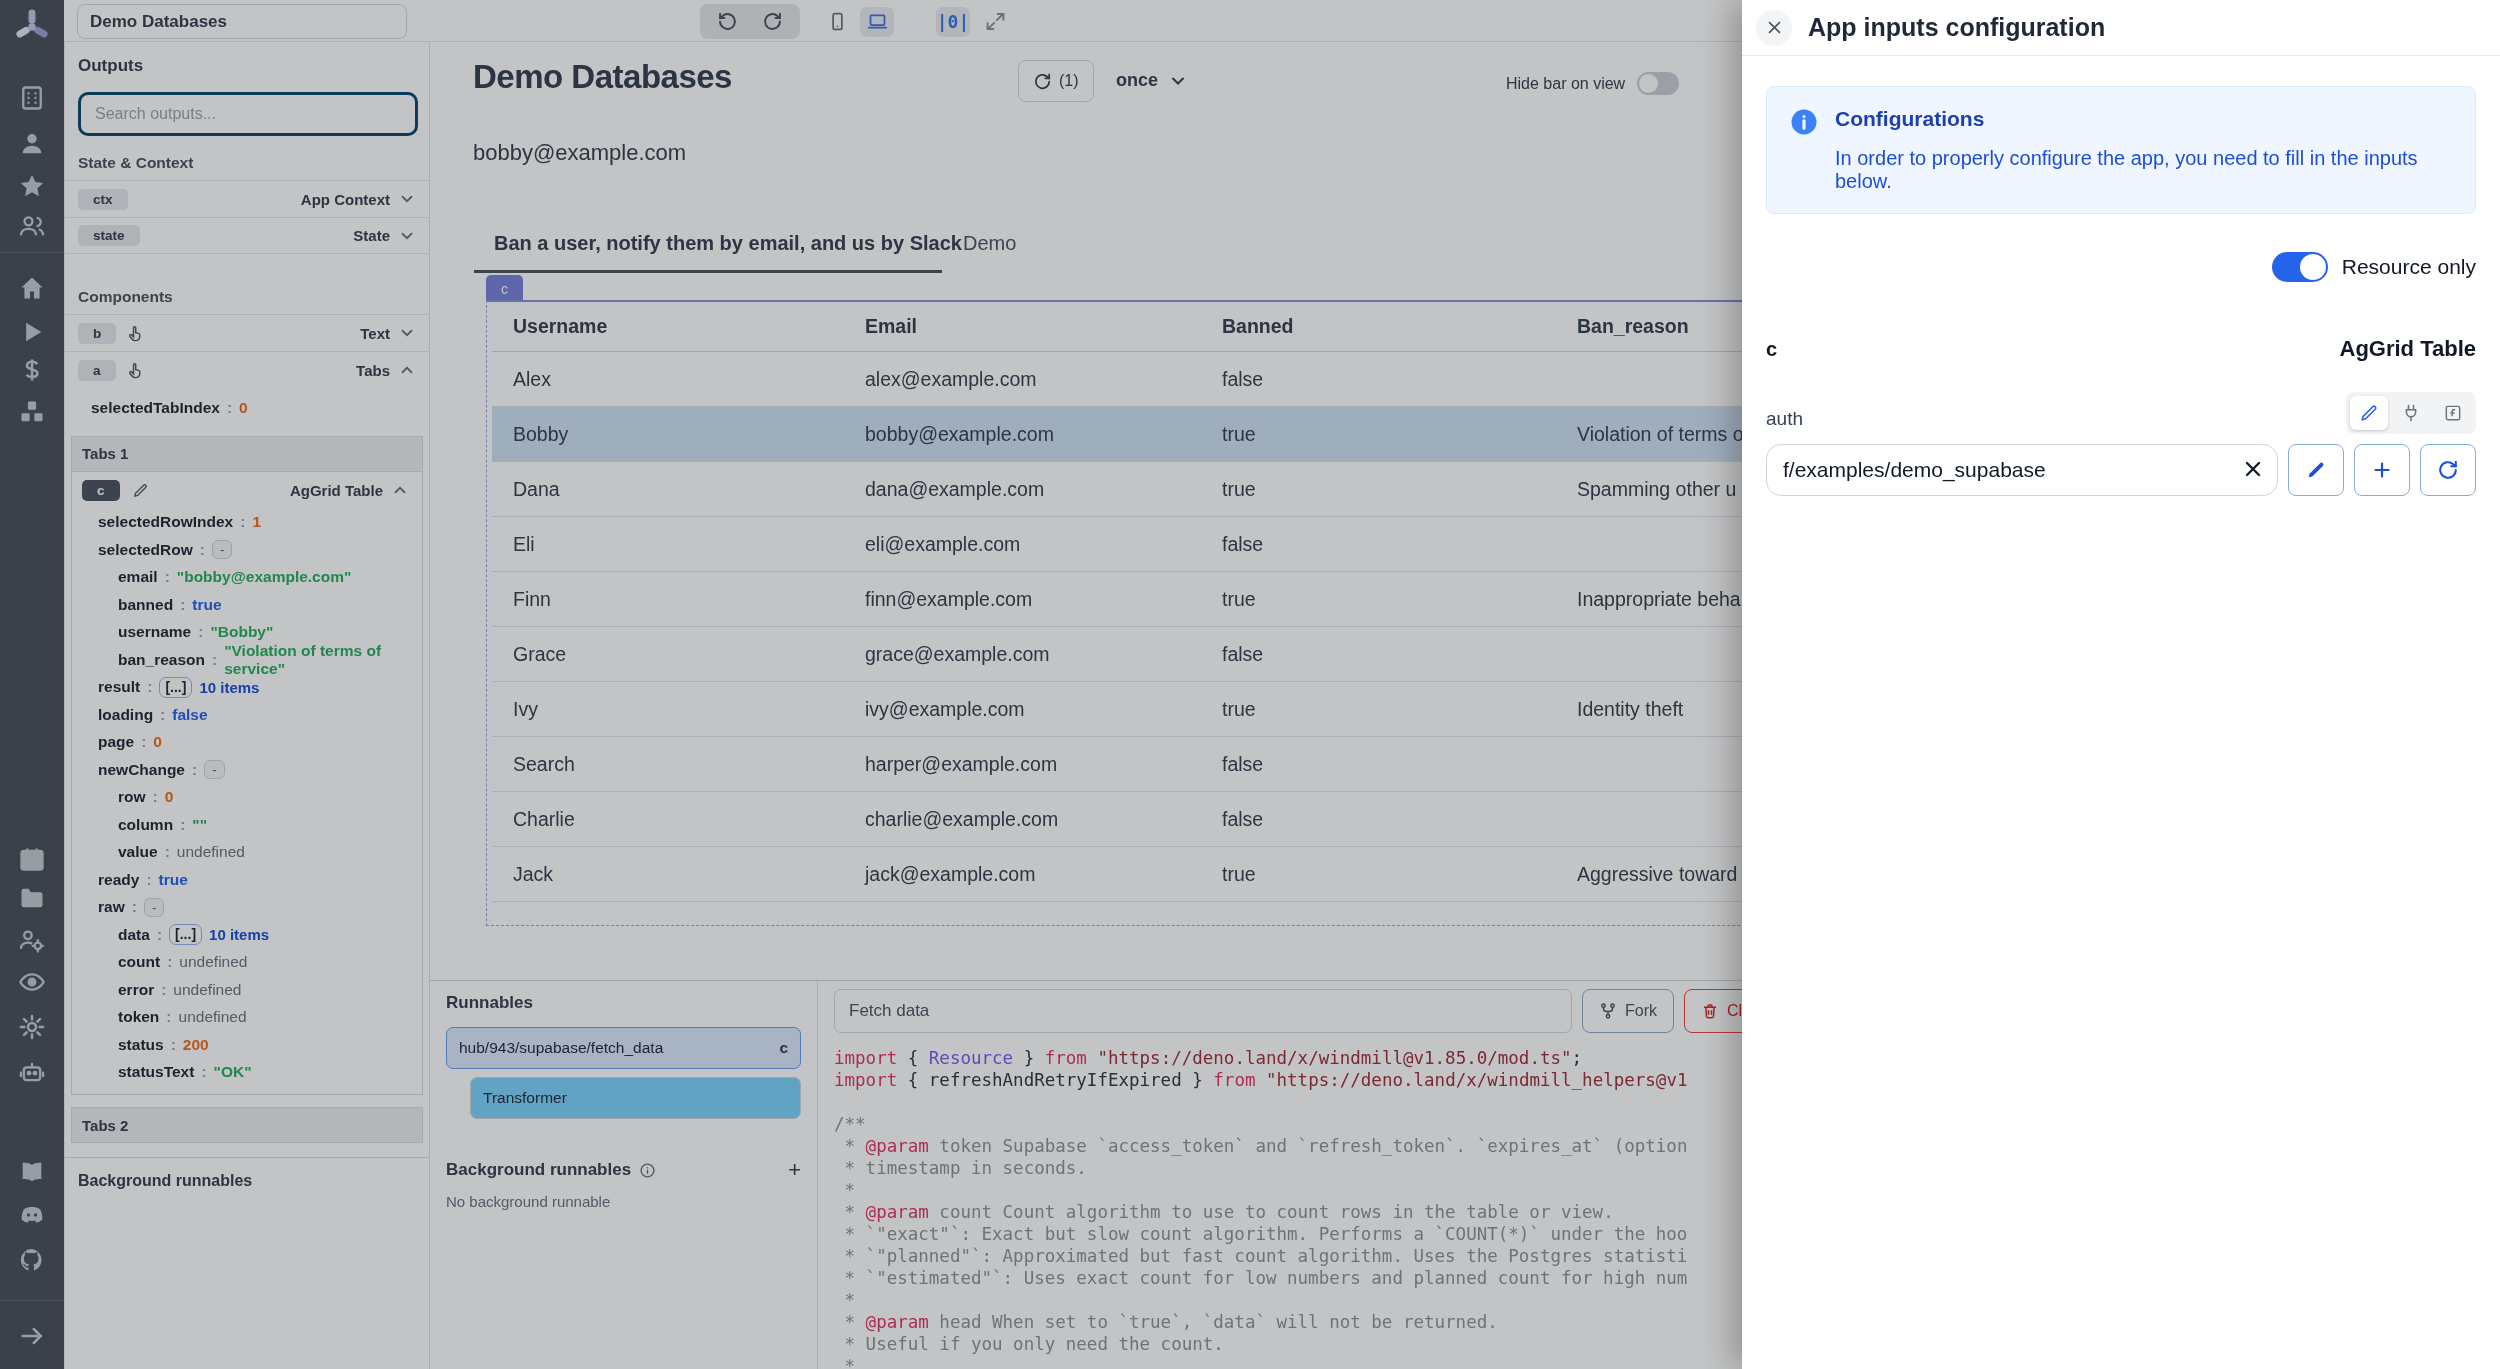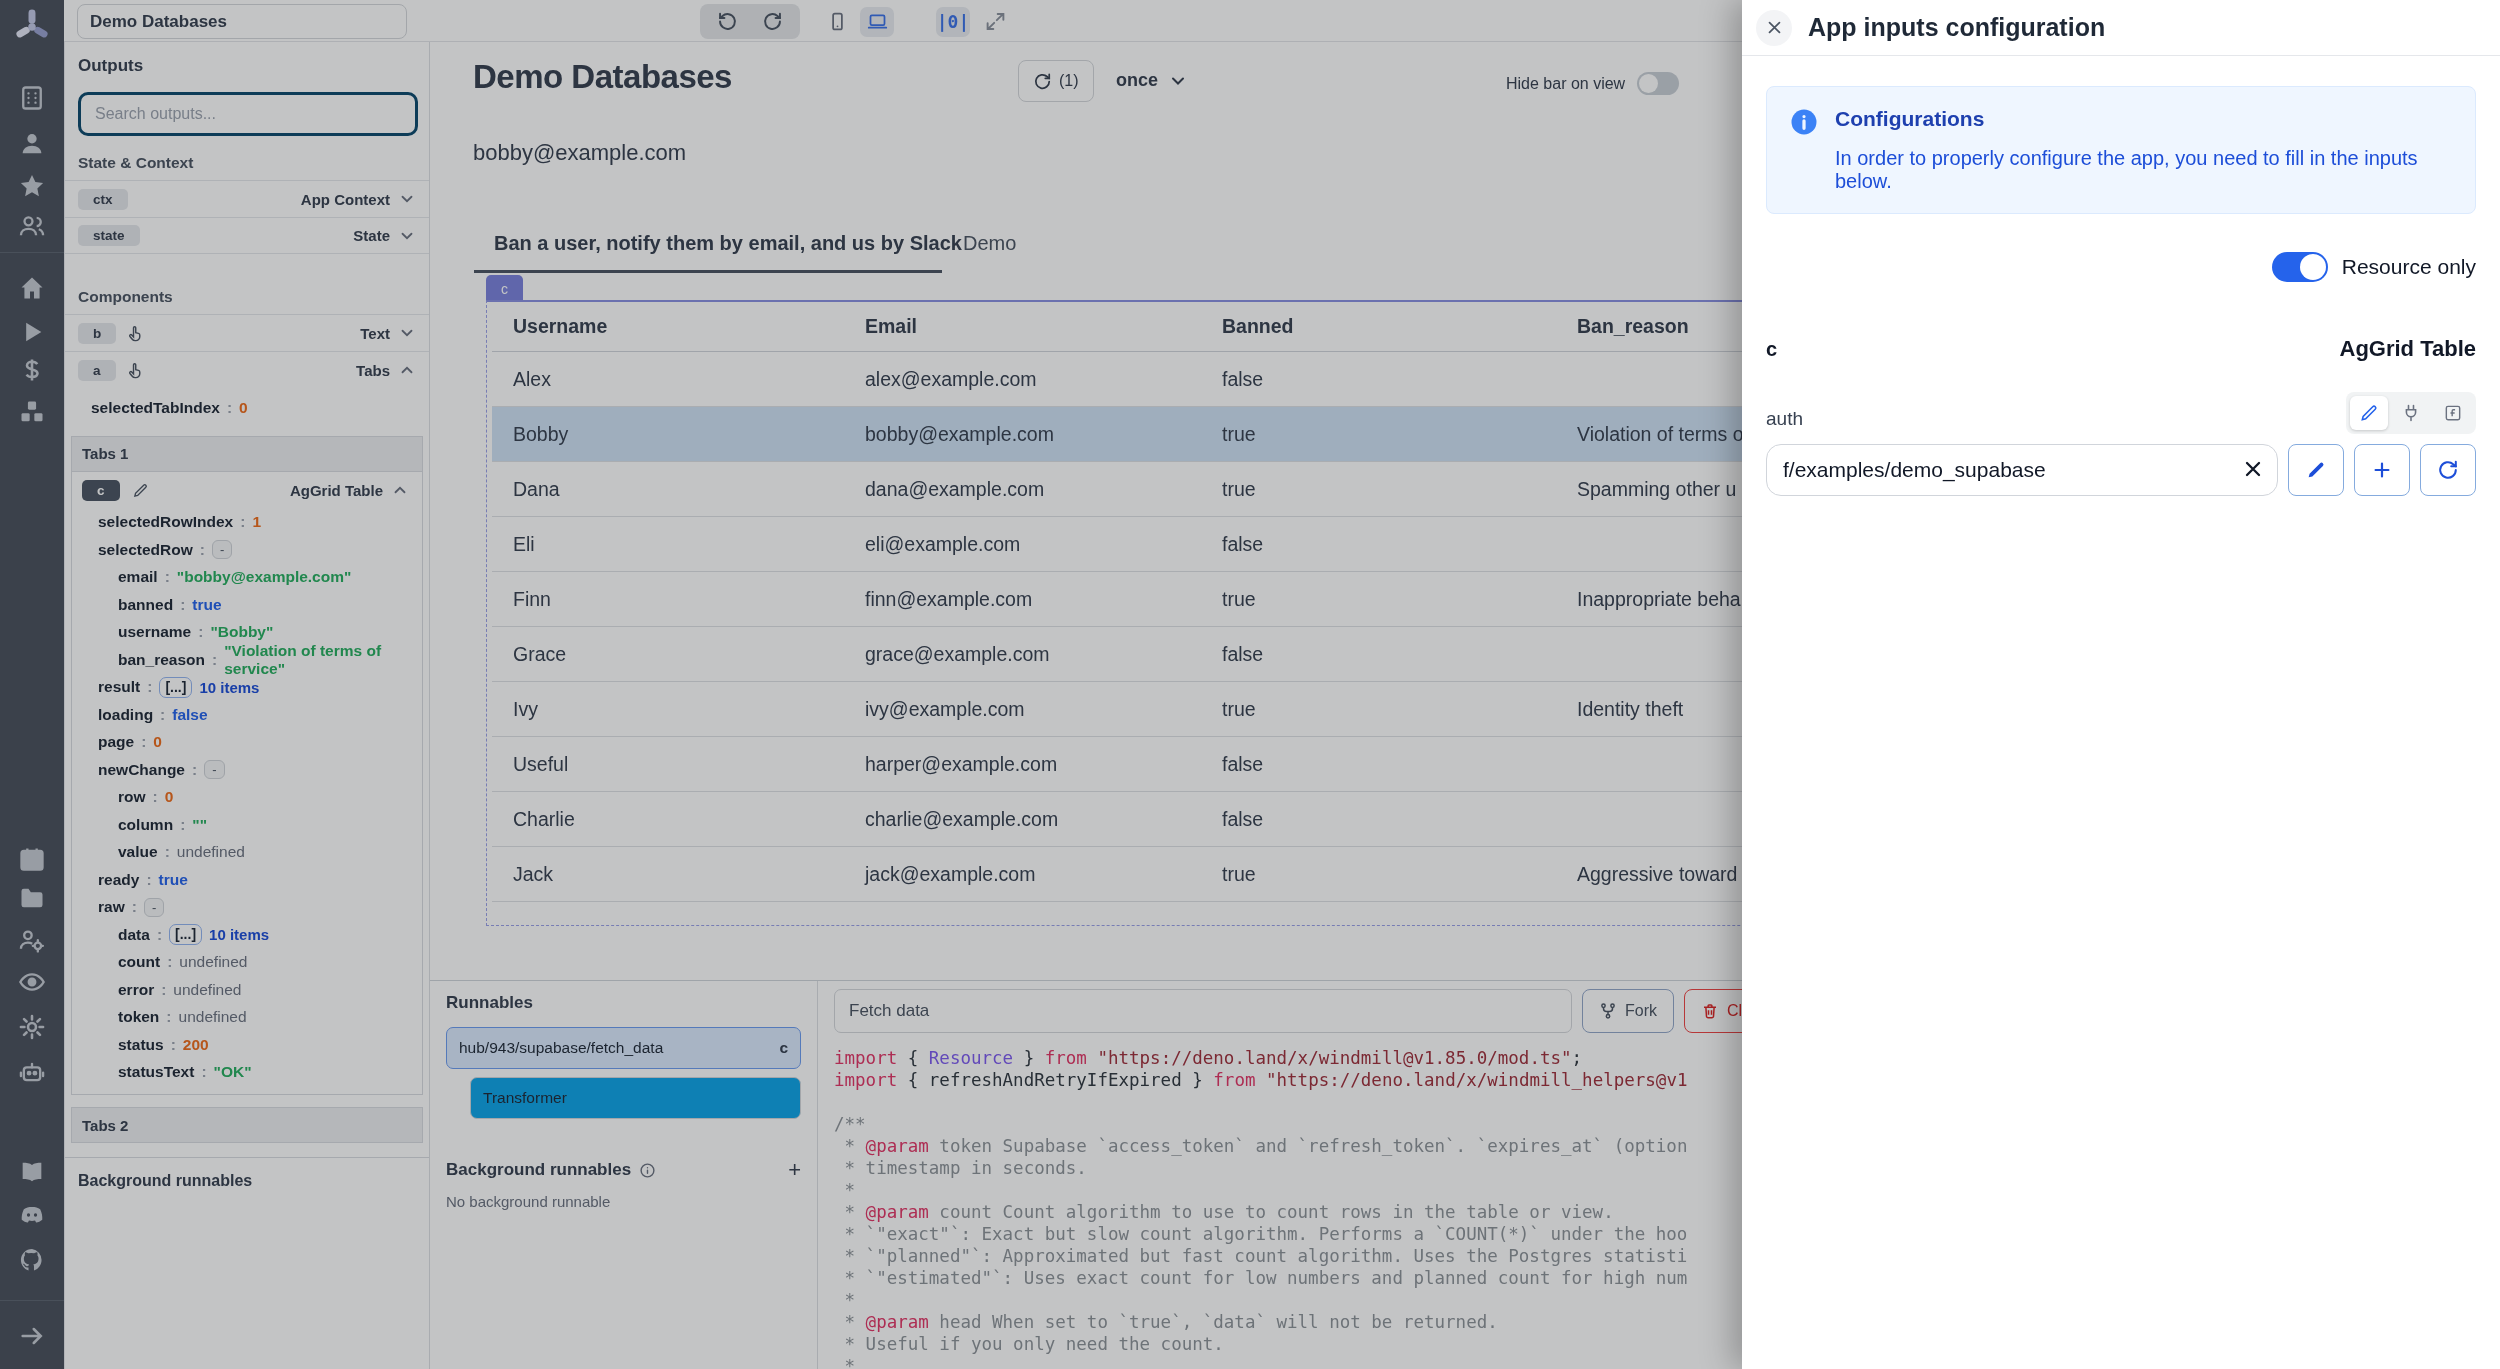--- a/index.html
+++ b/index.html
@@ -73,21 +73,21 @@
   #grid-table { position:absolute; left:62px; top:260px; width:1982px; height:620px; font-size:19.5px; color:#374151; }
   .g-header { display:grid; grid-template-columns:352px 357px 355px 1fr; height:50px; align-items:center; border-bottom:1px solid #d1d5db; font-weight:700; }
   .g-row { display:grid; grid-template-columns:352px 357px 355px 1fr; height:55px; align-items:center; border-bottom:1px solid #dee1e5; cursor:pointer; }
   .g-row.sel { background:#cfe2f4; }
   .g-cell { padding-left:21px; white-space:nowrap; overflow:hidden; }
 
   
   #runnables { position:absolute; left:430px; top:980px; width:2070px; height:389px; border-top:1px solid #cfd4da; background:#fff; display:flex; }
   #run-left { width:388px; border-right:1px solid #dcdfe3; padding:12px 16px 0; flex-shrink:0; }
   #run-left h3, #bg-run-row .h { font-size:17px; font-weight:700; color:#374151; }
-  .run-item { display:flex; align-items:center; height:42px; border:1px solid #d4d7db; border-radius:7px; padding:0 12px; font-size:15.5px; color:#1f2937; margin-top:14px; cursor:pointer; background:#0ea5e9; width:100%; font-family:"Liberation Sans",sans-serif;}
+  .run-item { display:flex; align-items:center; height:42px; border:1px solid #d4d7db; border-radius:7px; padding:0 12px; font-size:15.5px; color:#1f2937; margin-top:14px; cursor:pointer; background:#7dd3fc; width:100%; font-family:"Liberation Sans",sans-serif;}
   .run-item.sel { background:#dbeafe; border:1px solid #6d9cf0; }
   .run-item .badge-c { margin-left:auto; font-weight:600; color:#374151; }
   .run-item.indent { width:calc(100% - 24px); margin-left:24px; margin-top:8px; }
   #bg-run-row { display:flex; align-items:center; margin-top:40px; gap:8px; }
   #bg-run-row svg { width:17px; height:17px; color:#6b7280; }
   #bg-add { margin-left:auto; background:none; border:none; font-size:22px; color:#374151; cursor:pointer; line-height:1; }
   #bg-empty { font-size:15px; color:#6b7280; margin-top:12px; }
   #run-right { flex:1; padding:8px 0 0 16px; overflow:hidden; }
   #editor-toprow { display:flex; align-items:flex-start; gap:10px; }
   #fetch-name { width:738px; height:44px; border:1px solid #d4d7db; border-radius:7px; padding:0 14px; font-size:17px; color:#4b5563; font-family:"Liberation Sans",sans-serif; background:#fff;}
@@ -526,21 +526,21 @@
             <div class="g-cell">false</div>
             <div class="g-cell"></div>
           </div>
           <div class="g-row">
             <div class="g-cell">Ivy</div>
             <div class="g-cell">ivy@example.com</div>
             <div class="g-cell">true</div>
             <div class="g-cell">Identity theft</div>
           </div>
           <div class="g-row">
-            <div class="g-cell">Useful</div>
+            <div class="g-cell">Search</div>
             <div class="g-cell">harper@example.com</div>
             <div class="g-cell">false</div>
             <div class="g-cell"></div>
           </div>
           <div class="g-row">
             <div class="g-cell">Charlie</div>
             <div class="g-cell">charlie@example.com</div>
             <div class="g-cell">false</div>
             <div class="g-cell"></div>
           </div>

